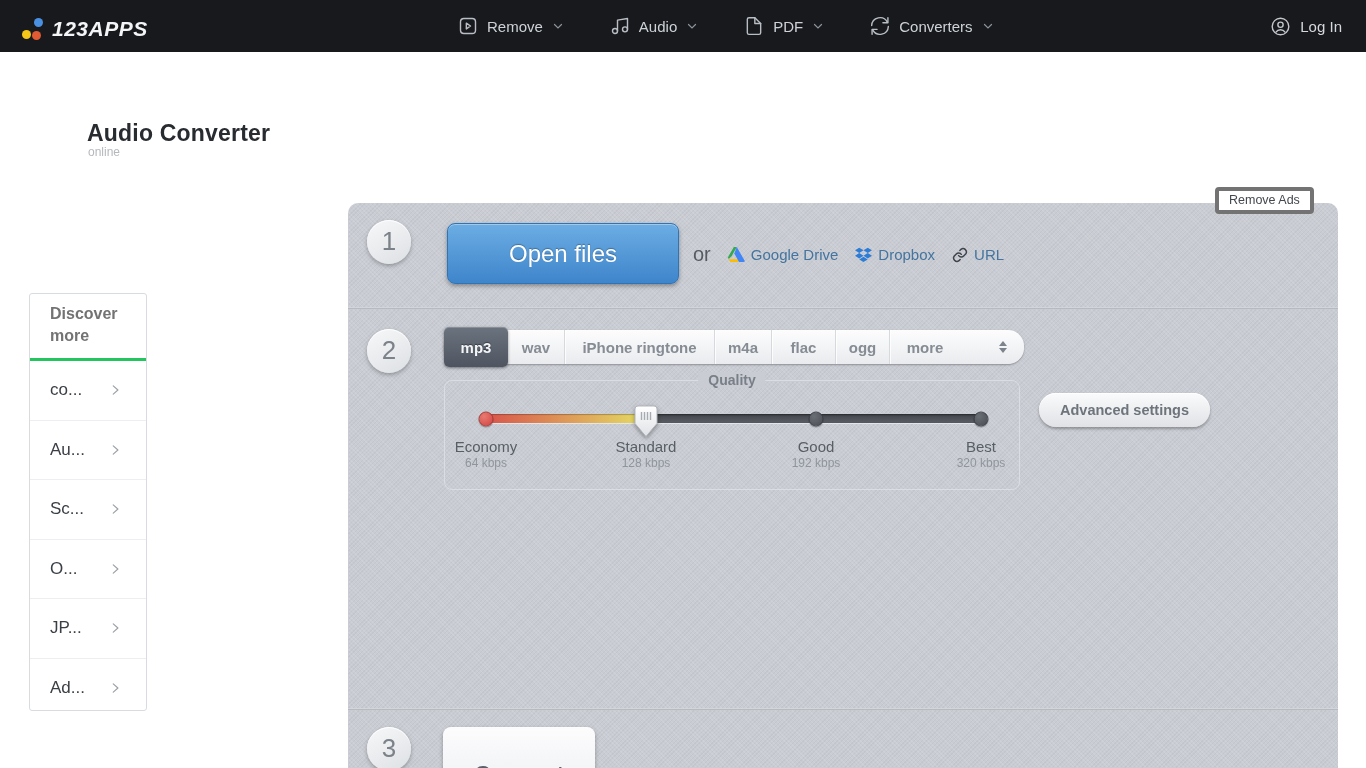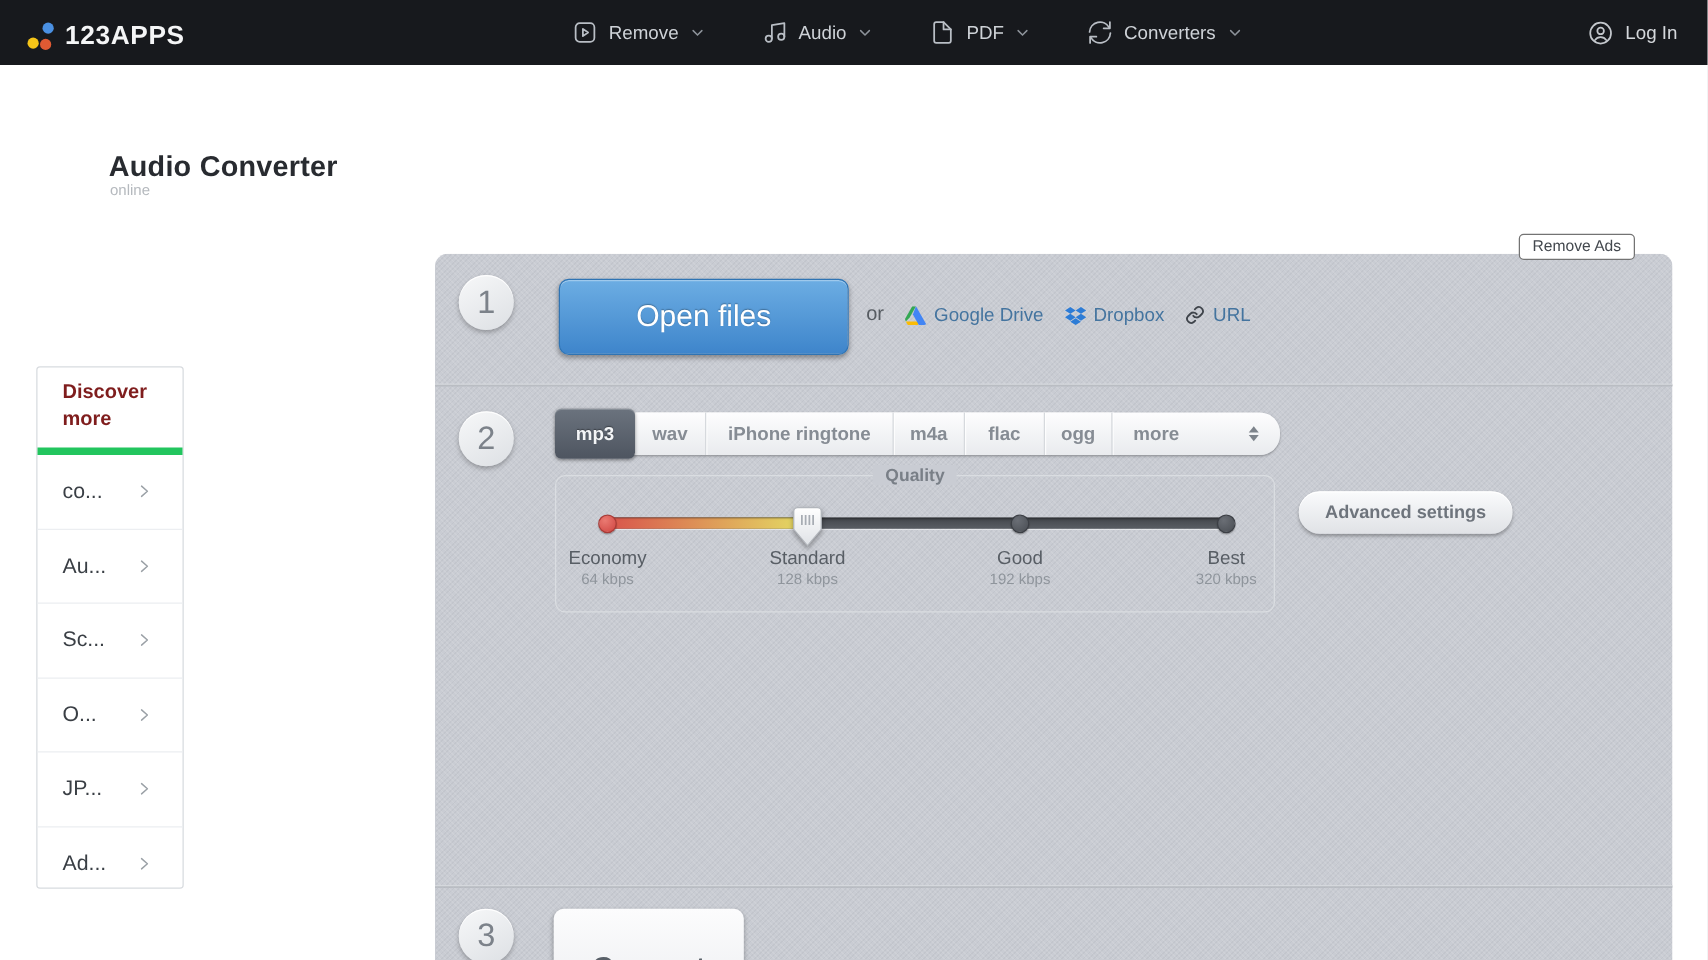--- a/index.html
+++ b/index.html
@@ -3,21 +3,21 @@
 <meta charset="utf-8">
 <style>
   * { margin:0; padding:0; box-sizing:border-box; }
   html,body { width:1366px; height:768px; overflow:hidden;
     font-family:"Liberation Sans", sans-serif; background:#ffffff; }
 
   
   .nav { position:absolute; left:0; top:0; width:1366px; height:52px;
     background:#17191d; display:flex; align-items:center; }
   .nav-logo { position:absolute; left:22px; top:0; height:57px; display:flex;
-    align-items:center; gap:8px; cursor:pointer; }
+    align-items:center; gap:8px; cursor:pointer;font-style:italic; }
   .logo-dots { position:relative; width:22px; height:22px; }
   .logo-dots i { position:absolute; width:9px; height:9px; border-radius:50%; }
   .logo-dots .d-blue { background:#4a90e2; right:1px; top:0; }
   .logo-dots .d-yellow { background:#f5c518; left:0; bottom:1px; }
   .logo-dots .d-red { background:#e05a33; right:3px; bottom:0; }
   .logo-text { color:#f4f5f6; font-weight:bold; font-size:21px; letter-spacing:.5px; }
   .nav-menu { position:absolute; left:458px; top:0; height:52px; display:flex;
     align-items:center; gap:46px; }
   .nav-item { display:flex; align-items:center; gap:9px; color:#ced2d7;
     font-size:15px; cursor:pointer; }
@@ -26,28 +26,28 @@
   .nav-login { position:absolute; right:24px; top:0; height:52px; display:flex;
     align-items:center; gap:9px; color:#d5d8dc; font-size:15px; cursor:pointer; }
 
   
   .page-title { position:absolute; left:87px; top:120px; font-size:23px;
     font-weight:bold; color:#282b30; letter-spacing:.2px; }
   .page-subtitle { position:absolute; left:88px; top:145px; font-size:12px;
     color:#b5b9be; }
 
   .remove-ads { position:absolute; left:1215px; top:187px; background:#fff;
-    border:1px solid #737373; border-radius:4px; padding:2px 10px 3px;
+    border:4px solid #737373; border-radius:4px; padding:2px 10px 3px;
     font-size:12.5px; color:#43484e; cursor:pointer; z-index:5; }
 
   
   .sidebar { position:absolute; left:29px; top:293px; width:118px; height:418px;
     background:#fff; border:1px solid #d8dbdf; border-radius:3px; }
   .sb-header { padding:9px 12px 12px 20px; font-size:16px; font-weight:bold;
-    color:#7f1d1d; line-height:1.35; border-bottom:6px solid #22c55e; }
+    color:#737373; line-height:1.35; border-bottom:3px solid #22c55e; }
   .sb-item { height:59.5px; display:flex; align-items:center;
     justify-content:space-between; padding:0 24px 0 20px;
     border-bottom:1px solid #eceef1; cursor:pointer; }
   .sb-item:last-child { border-bottom:none; }
   .sb-label { font-size:17px; color:#3a3f45; }
   .sb-item svg { stroke:#9aa0a6; }
 
   
   .panel { position:absolute; left:348px; top:203px; width:990px; height:620px;
     border-radius:10px 10px 0 0;
@@ -66,21 +66,21 @@
   
   .open-files { position:absolute; left:99px; top:20px; width:232px; height:61px;
     border:1px solid #2f74b4; border-radius:8px;
     background:linear-gradient(#6cadе3, #3e85cb);
     background:linear-gradient(#6cade3, #3e85cb);
     box-shadow:0 2px 4px rgba(0,0,0,.35), inset 0 1px 0 rgba(255,255,255,.35);
     color:#fff; font-size:24px; font-weight:normal;
     text-shadow:0 -1px 1px rgba(0,0,0,.3); cursor:pointer; }
   .or-row { position:absolute; left:345px; top:40px; display:flex;
     align-items:center; gap:17px; }
-  .or-text { font-size:16px; color:#565b61;text-align:right; }
+  .or-text { font-size:20px; color:#565b61;text-align:right; }
   .src-link { display:flex; align-items:center; gap:6px; font-size:15px;
     color:#44749f; cursor:pointer; }
 
   
   .format-bar { position:absolute; left:96px; top:127px; width:580px; height:34px;
     display:flex; background:linear-gradient(#fdfdfe,#e9ebee);
     border-radius:16px; box-shadow:0 1px 2px rgba(0,0,0,.3); }
   .fmt-tab { display:flex; align-items:center; justify-content:center;
     font-size:15px; font-weight:bold; color:#868c94; cursor:pointer;
     border-right:1px solid #d6d9dd; box-shadow:1px 0 0 rgba(255,255,255,.8); }

